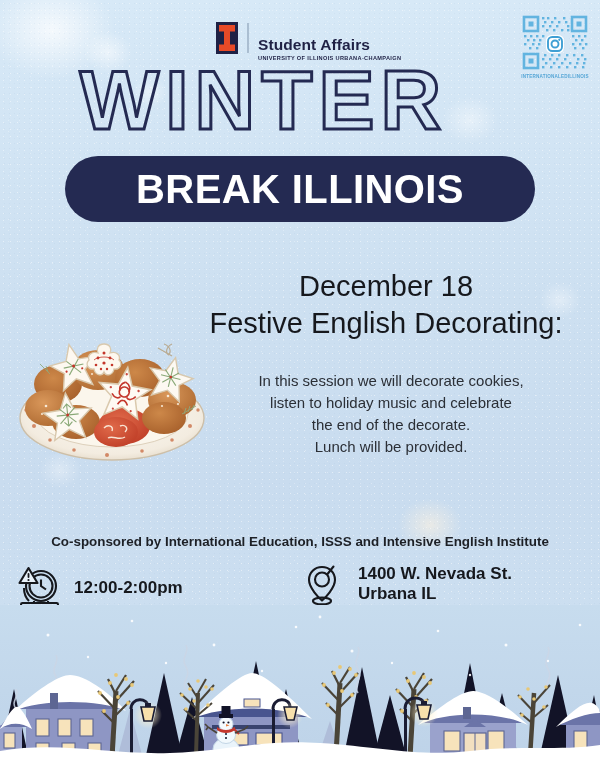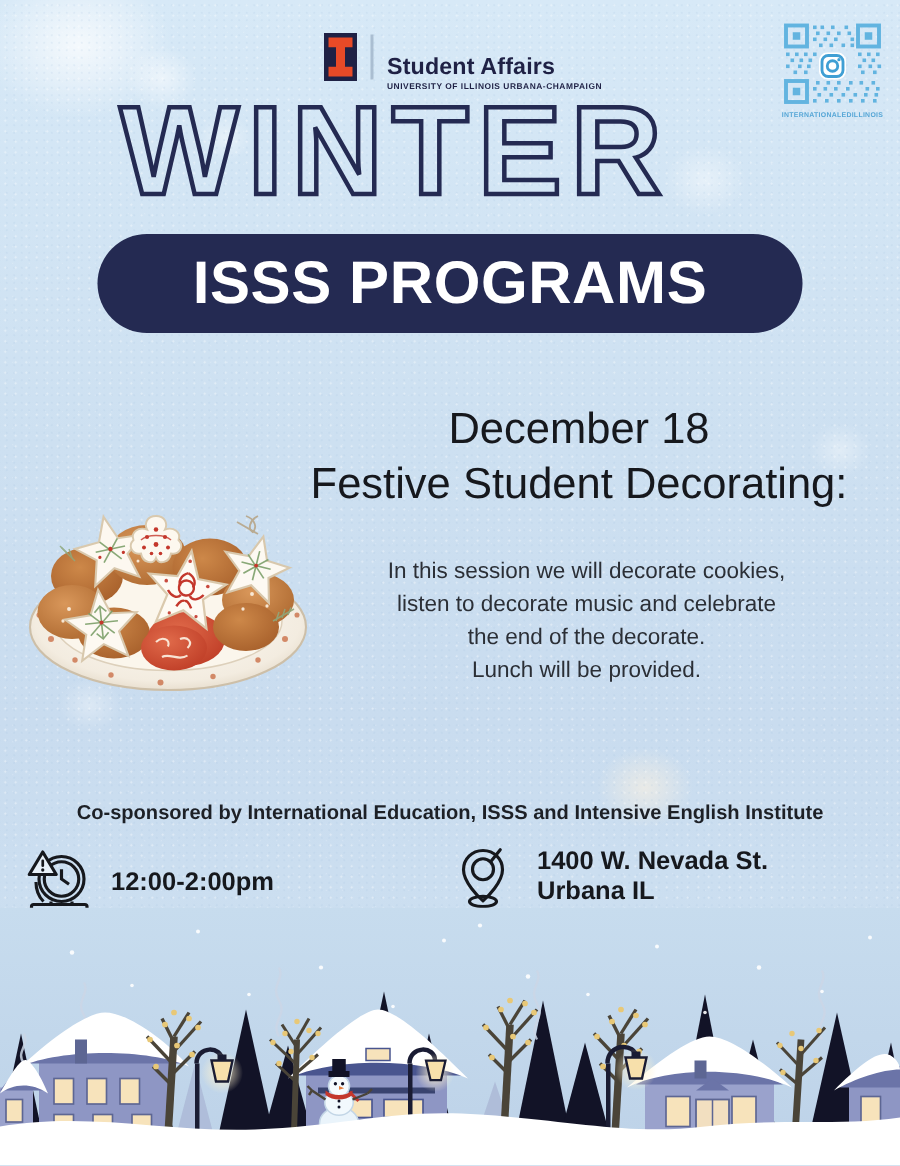--- a/index.html
+++ b/index.html
@@ -201,21 +201,21 @@
           </g>
         </svg>
       </div>
       <div class="qr-label">INTERNATIONALEDILLINOIS</div>
     </div>
   </div>
 
   <div class="winter">WINTER</div>
 
   <div class="pill">
-    <span class="pill-text">ISSS PROGRAMS</span>
+    <span class="pill-text">BREAK ILLINOIS</span>
   </div>
 
   <div class="cookies">
     <svg width="200" height="145" viewBox="0 0 200 145">
       <defs>
         <radialGradient id="plateG" cx="50%" cy="45%" r="60%">
           <stop offset="0%" stop-color="#fdfaf4"></stop>
           <stop offset="80%" stop-color="#f3ece0"></stop>
           <stop offset="100%" stop-color="#e3d8c6"></stop>
         </radialGradient>
@@ -367,26 +367,26 @@
       <g stroke="#8fa87c" stroke-width="1" fill="none" opacity=".85">
         <path d="M38,52 L28,42"></path>
           <path d="M36,50 L34,44"></path>
           <path d="M33,47 L29,43"></path>
       </g>
     </svg>
   </div>
 
   <div class="event-title">
     <div>December 18</div>
-    <div>Festive Student Decorating:</div>
+    <div>Festive English Decorating:</div>
   </div>
 
   <div class="event-body">
     <div>In this session we will decorate cookies,</div>
-    <div>listen to decorate music and celebrate</div>
+    <div>listen to holiday music and celebrate</div>
     <div>the end of the decorate.</div>
     <div>Lunch will be provided.</div>
   </div>
 
   <div class="cosponsor">Co-sponsored by International Education, ISSS and Intensive English Institute</div>
 
   <div class="info-row">
 
     <div class="info-item info-time">
       <span class="info-icon">

